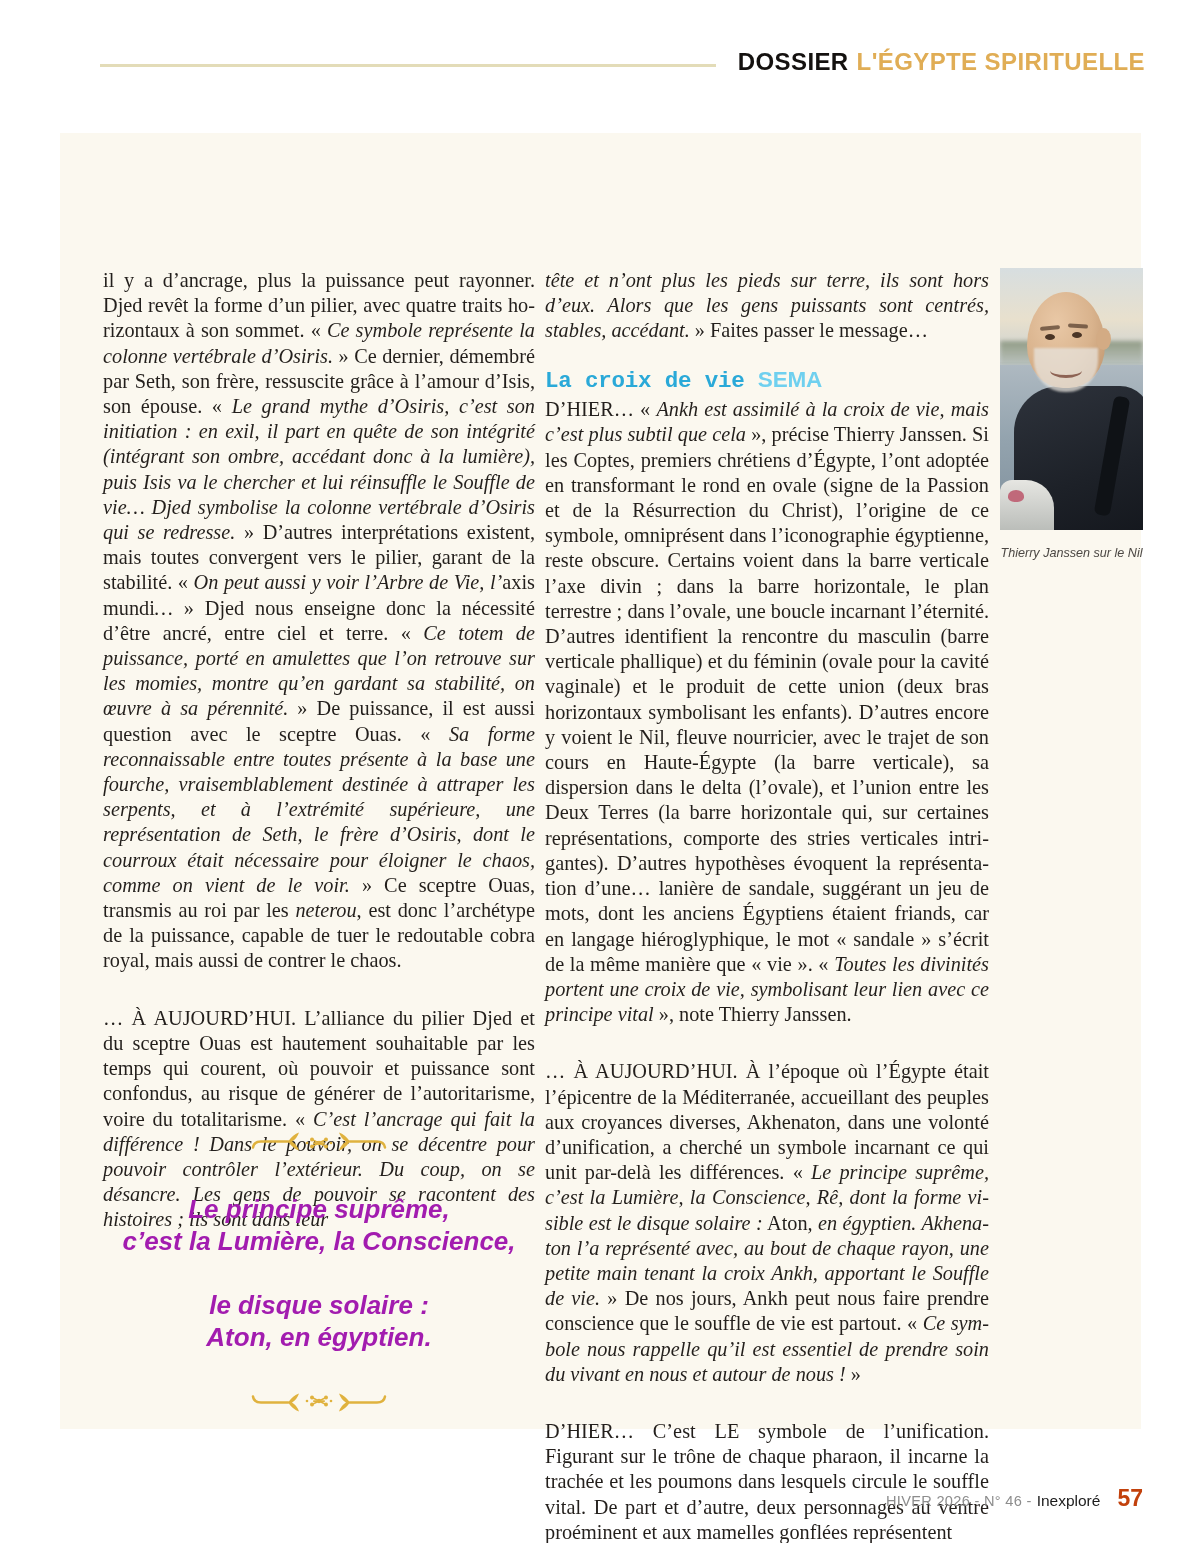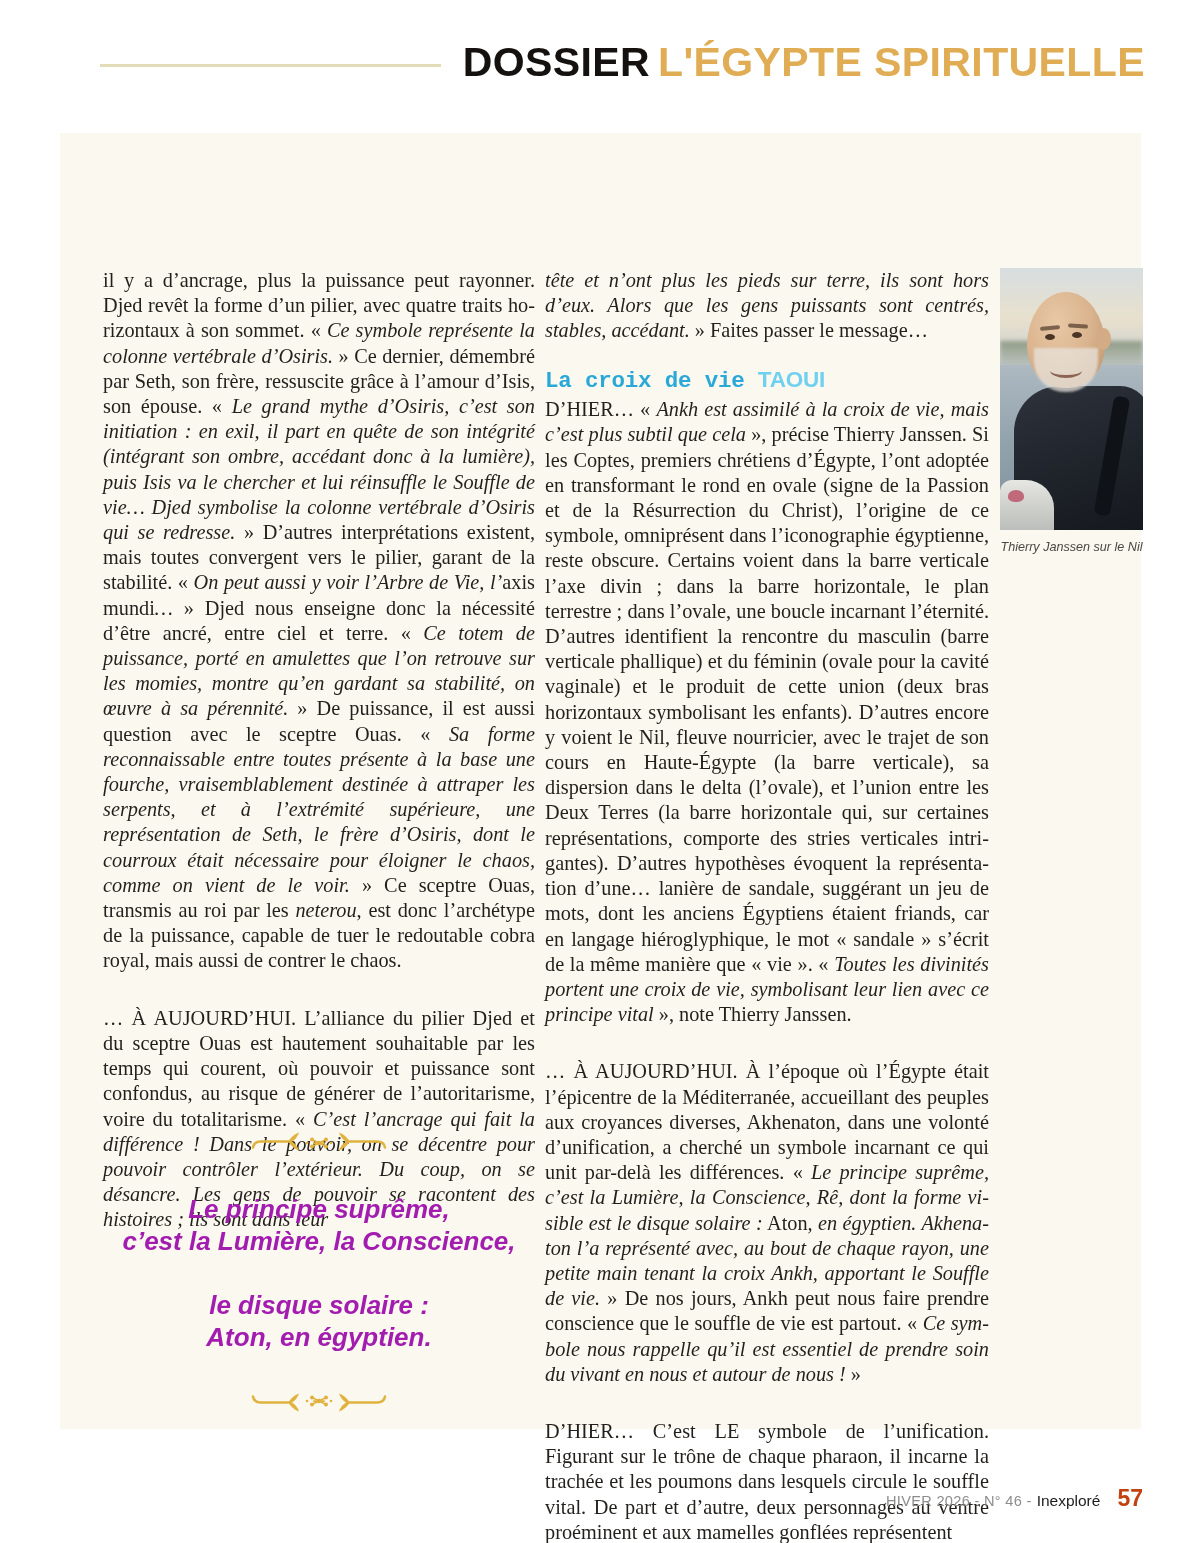--- a/index.html
+++ b/index.html
@@ -40,21 +40,21 @@
     flex: 1 1 auto;
     height: 3px;
     background: #e3dcb8;
     margin-right: 22px;
     margin-top: 6px;
   }
   .header-title {
     white-space: nowrap;
     font-family: "Liberation Sans", sans-serif;
     font-weight: bold;
-    font-size: 41px;
+    font-size: 24px;
     letter-spacing: 0.4px;
     line-height: 1;
   }
   .header-title .dossier {
     color: #14110f;
   }
   .header-title .theme {
     color: #e0ad55;
     margin-left: 8px;
   }
@@ -201,21 +201,21 @@
     border-radius: 12px 28px 0 0;
   }
   .photo .buoy {
     position: absolute;
     left: 8px; top: 222px;
     width: 16px; height: 12px;
     border-radius: 50% 50% 40% 40%;
     background: #c0697a;
   }
   .photo-caption {
-    margin-top: 10px;
+    margin-top: 16px;
     font-family: "Liberation Sans", sans-serif;
     font-style: italic;
     font-size: 12.6px;
     line-height: 1.25;
     color: #4b4743;
     text-align: center;
   }
 
   
   .pullquote {
@@ -282,21 +282,21 @@
   </div>
 
   <div class="col col-left">
     <p>il y a d’ancrage, plus la puissance peut rayonner. Djed revêt la forme d’un pilier, avec quatre traits ho­rizontaux à son sommet. «&nbsp;<i>Ce symbole représente la co­lonne vertébrale d’Osiris.</i>&nbsp;» Ce dernier, démembré par Seth, son frère, ressuscite grâce à l’amour d’Isis, son épouse. «&nbsp;<i>Le grand mythe d’Osiris, c’est son initiation&nbsp;: en exil, il part en quête de son intégrité (intégrant son ombre, accédant donc à la lumière), puis Isis va le cher­cher et lui réinsuffle le Souffle de vie… Djed symbolise la colonne vertébrale d’Osiris qui se redresse.</i>&nbsp;» D’autres interprétations existent, mais toutes convergent vers le pilier, garant de la stabilité. «&nbsp;<i>On peut aussi y voir l’Arbre de Vie, l’</i>axis mundi<i>…</i>&nbsp;» Djed nous enseigne donc la nécessité d’être ancré, entre ciel et terre. «&nbsp;<i>Ce totem de puissance, porté en amulettes que l’on retrouve sur les momies, montre qu’en gardant sa stabilité, on œuvre à sa pérennité.</i>&nbsp;» De puissance, il est aussi ques­tion avec le sceptre Ouas. «&nbsp;<i>Sa forme reconnaissable entre toutes présente à la base une fourche, vraisembla­blement destinée à attraper les serpents, et à l’extrémité supérieure, une représentation de Seth, le frère d’Osiris, dont le courroux était nécessaire pour éloigner le chaos, comme on vient de le voir.</i>&nbsp;» Ce sceptre Ouas, transmis au roi par les <i>neterou</i>, est donc l’archétype de la puis­sance, capable de tuer le redoutable cobra royal, mais aussi de contrer le chaos.</p>
     <p>… À AUJOURD’HUI. L’alliance du pilier Djed et du sceptre Ouas est hautement souhaitable par les temps qui courent, où pouvoir et puissance sont confondus, au risque de générer de l’autoritarisme, voire du totalitarisme. «&nbsp;<i>C’est l’ancrage qui fait la dif­férence&nbsp;! Dans le pouvoir, on se décentre pour pouvoir contrôler l’extérieur. Du coup, on se désancre. Les gens de pouvoir se racontent des histoires&nbsp;; ils sont dans leur</i></p>
   </div>
 
   <div class="col col-right">
     <p><i>tête et n’ont plus les pieds sur terre, ils sont hors d’eux. Alors que les gens puissants sont centrés, stables, accédant.</i>&nbsp;» Faites passer le message…</p>
 
-    <div class="sec-head"><span class="lead">La croix de vie </span><span class="tail">TAOUI</span></div>
+    <div class="sec-head"><span class="lead">La croix de vie </span><span class="tail">SEMA</span></div>
 
     <p>D’HIER… «&nbsp;<i>Ankh est assimilé à la croix de vie, mais c’est plus subtil que cela</i>&nbsp;», précise Thierry Janssen. Si les Coptes, premiers chrétiens d’Égypte, l’ont adop­tée en transformant le rond en ovale (signe de la Passion et de la Résurrection du Christ), l’origine de ce symbole, omniprésent dans l’iconographie égyp­tienne, reste obscure. Certains voient dans la barre verticale l’axe divin&nbsp;; dans la barre horizontale, le plan terrestre&nbsp;; dans l’ovale, une boucle incarnant l’éter­nité. D’autres identifient la rencontre du masculin (barre verticale phallique) et du féminin (ovale pour la cavité vaginale) et le produit de cette union (deux bras horizontaux symbolisant les enfants). D’autres encore y voient le Nil, fleuve nourricier, avec le trajet de son cours en Haute-Égypte (la barre verticale), sa dispersion dans le delta (l’ovale), et l’union entre les Deux Terres (la barre horizontale qui, sur certaines représentations, comporte des stries verticales intri­gantes). D’autres hypothèses évoquent la représenta­tion d’une… lanière de sandale, suggérant un jeu de mots, dont les anciens Égyptiens étaient friands, car en langage hiéroglyphique, le mot «&nbsp;sandale&nbsp;» s’écrit de la même manière que «&nbsp;vie&nbsp;». «&nbsp;<i>Toutes les divinités portent une croix de vie, symbolisant leur lien avec ce principe vital</i>&nbsp;», note Thierry Janssen.</p>
 
     <p>… À AUJOURD’HUI. À l’époque où l’Égypte était l’épicentre de la Méditerranée, accueillant des peuples aux croyances diverses, Akhenaton, dans une volonté d’unification, a cherché un symbole incarnant ce qui unit par-delà les différences. «&nbsp;<i>Le principe suprême, c’est la Lumière, la Conscience, Rê, dont la forme vi­sible est le disque solaire&nbsp;:</i> Aton<i>, en égyptien. Akhena­ton l’a représenté avec, au bout de chaque rayon, une petite main tenant la croix Ankh, apportant le Souffle de vie.</i>&nbsp;» De nos jours, Ankh peut nous faire prendre conscience que le souffle de vie est partout. «&nbsp;<i>Ce sym­bole nous rappelle qu’il est essentiel de prendre soin du vivant en nous et autour de nous&nbsp;!</i>&nbsp;»</p>
 
 
     <p>D’HIER… C’est LE symbole de l’unification. Figurant sur le trône de chaque pharaon, il incarne la trachée et les poumons dans lesquels circule le souffle vital. De part et d’autre, deux personnages au ventre proéminent et aux mamelles gonflées représentent</p>
   </div>
 
   <div class="photo-block">

